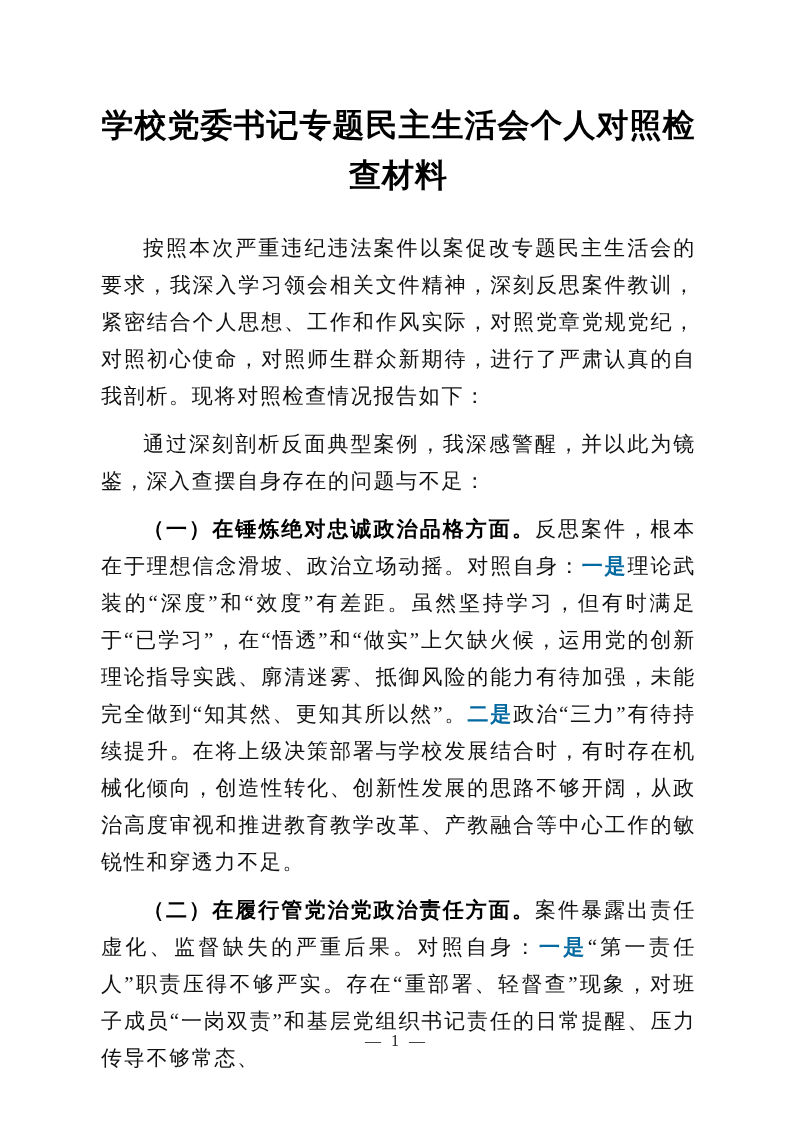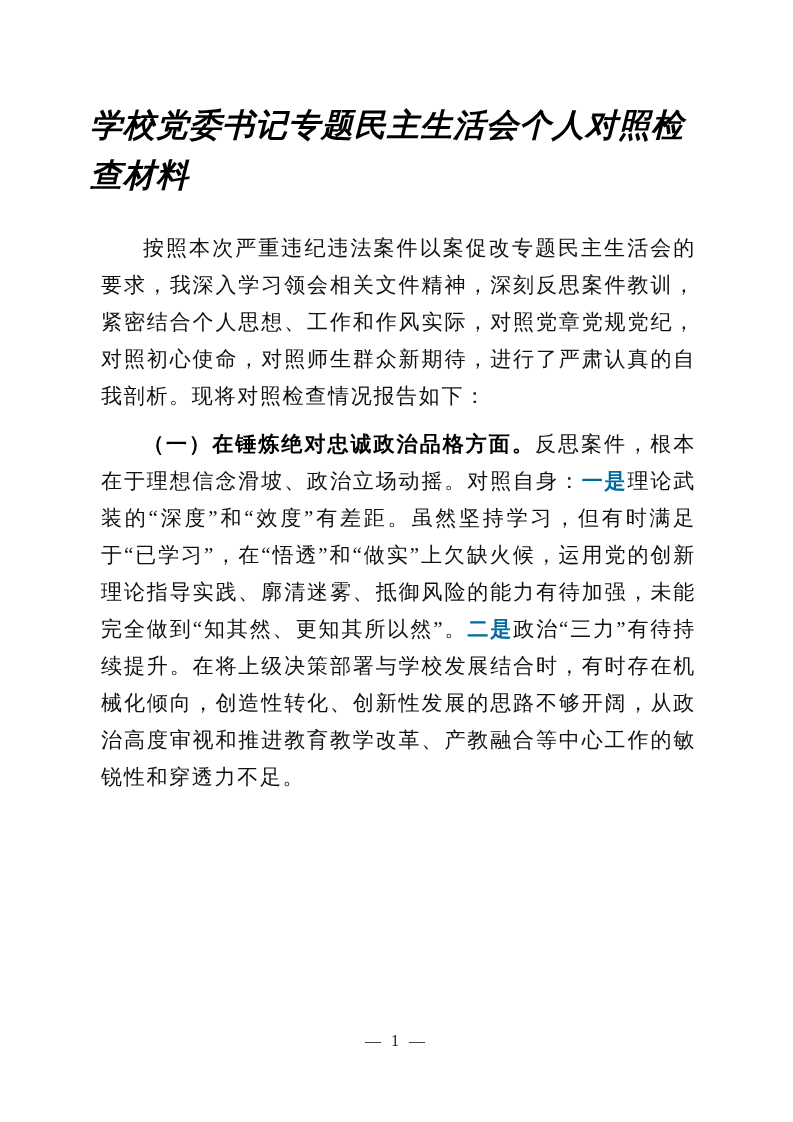--- a/index.html
+++ b/index.html
@@ -20,24 +20,23 @@
     position: absolute;
     left: 90px;
     top: 100px;
     width: 617px;
   }
   .doc-title {
     margin: 0 0 30px 0;
     font-size: 32px;
     line-height: 50px;
     font-weight: bold;
-    text-align: left;
+    text-align: center;
     letter-spacing: 1px;
     color: #000000;
-    font-style: italic;
   }
   .para {
     margin: 11px;
     font-size: 21px;
     line-height: 37px;
     letter-spacing: 1.7px;
     text-align: justify;
     text-justify: inter-character;
     text-indent: 2em;
     color: #111111;
@@ -70,20 +69,22 @@
 <body>
 
 <div class="page">
   <div class="content">
 
     <h1 class="doc-title">学校党委书记专题民主生活会个人对照检查材料</h1>
 
     <p class="para">按照本次严重违纪违法案件以案促改专题民主生活会的要求，我深入学习领会相关文件精神，深刻反思案件教训，紧密结合个人思想、工作和作风实际，对照党章党规党纪，对照初心使命，对照师生群众新期待，进行了严肃认真的自我剖析。现将对照检查情况报告如下：</p>
 
 
+    <p class="para">通过深刻剖析反面典型案例，我深感警醒，并以此为镜鉴，深入查摆自身存在的问题与不足：</p>
 
     <p class="para"><span class="lead">（一）在锤炼绝对忠诚政治品格方面。</span><span>反思案件，根本在于理想信念滑坡、政治立场动摇。对照自身：</span><span class="marker">一是</span><span>理论武装的“深度”和“效度”有差距。虽然坚持学习，但有时满足于“已学习”，在“悟透”和“做实”上欠缺火候，运用党的创新理论指导实践、廓清迷雾、抵御风险的能力有待加强，未能完全做到“知其然、更知其所以然”。</span><span class="marker">二是</span><span>政治“三力”有待持续提升。在将上级决策部署与学校发展结合时，有时存在机械化倾向，创造性转化、创新性发展的思路不够开阔，从政治高度审视和推进教育教学改革、产教融合等中心工作的敏锐性和穿透力不足。</span></p>
 
+    <p class="para"><span class="lead">（二）在履行管党治党政治责任方面。</span><span>案件暴露出责任虚化、监督缺失的严重后果。对照自身：</span><span class="marker">一是</span><span>“第一责任人”职责压得不够严实。存在“重部署、轻督查”现象，对班子成员“一岗双责”和基层党组织书记责任的日常提醒、压力传导不够常态、</span></p>
 
   </div>
 
   <div class="footer">— 1 —</div>
 </div>
 
 </body></html>

